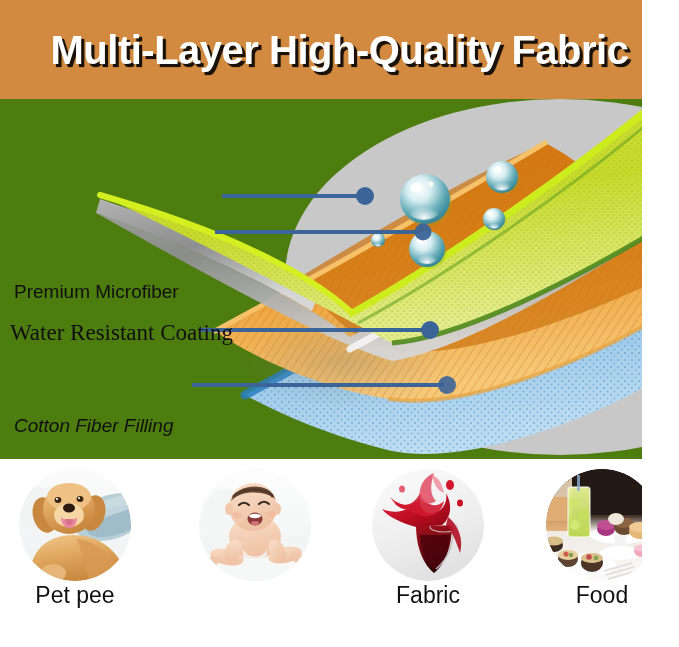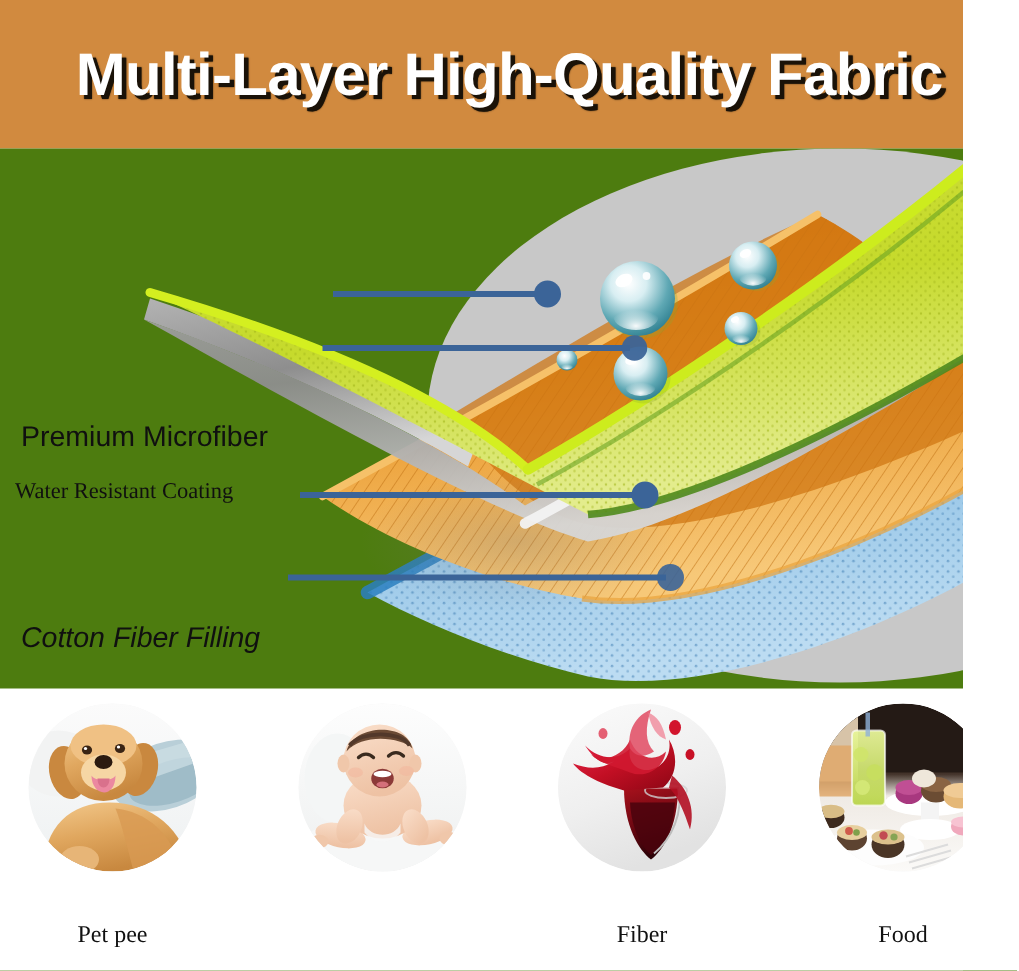--- a/index.html
+++ b/index.html
@@ -69,21 +69,21 @@
     white-space: nowrap;
     line-height: 1;
   }
   .callout-label.sans {
     font-family: "Liberation Sans", sans-serif;
     font-size: 19px;
     font-weight: normal;
   }
   .callout-label.serif {
     font-family: "Liberation Serif", serif;
-    font-size: 15px;
+    font-size: 23px;
     font-weight: normal;
   }
   .lbl-0 { left: 14px; top: 183px; }
   .lbl-1 { left: 10px; top: 222px; }
   .lbl-2 { left: 14px; top: 317px; font-style: italic; }
 
   
   .usecase-row {
     position: absolute;
     left: 0; top: 459px;
@@ -106,23 +106,23 @@
     width: 112px;
     height: 112px;
     margin: 10px auto 0 auto;
     border-radius: 50%;
     overflow: hidden;
     background: #f7f7f7;
   }
   .usecase-circle svg { display: block; width: 112px; height: 112px; }
 
   .usecase-caption {
-    margin-top: 34px;
-    font-family: Liberation Serif, serif;
-    font-size: 16px;
+    margin-top: 2px;
+    font-family: Liberation Sans, sans-serif;
+    font-size: 23px;
     color: #111111;
     line-height: 1.1;
     white-space: nowrap;
   }
 </style>
 </head>
 <body>
 
 <div class="page">
 
@@ -487,21 +487,21 @@
             <ellipse cx="78" cy="16" rx="4" ry="5" fill="#d2142c"></ellipse>
             <ellipse cx="88" cy="34" rx="3" ry="3.6" fill="#c81026"></ellipse>
             <ellipse cx="30" cy="20" rx="3" ry="3.6" fill="#e03a52" opacity="0.8"></ellipse>
 
             <path d="M80 56 C84 72 76 90 64 100" stroke="#bdbdbd" stroke-width="1.3" fill="none"></path>
 
             <path d="M76 48 C86 56 92 70 88 84 C84 72 80 62 74 56 Z" fill="#b20f22" opacity="0.9"></path>
           </g>
         </svg>
       </div>
-      <div class="usecase-caption">Fiber</div>
+      <div class="usecase-caption">Fabric</div>
     </div>
 
     <div class="usecase-item uc-3">
       <div class="usecase-circle">
         <svg viewBox="0 0 112 112">
           <defs>
             <clipPath id="cpFood">
                 <circle cx="56" cy="56" r="56"></circle>
               </clipPath>
             <linearGradient id="foodBg" x1="0" y1="0" x2="0" y2="1">

